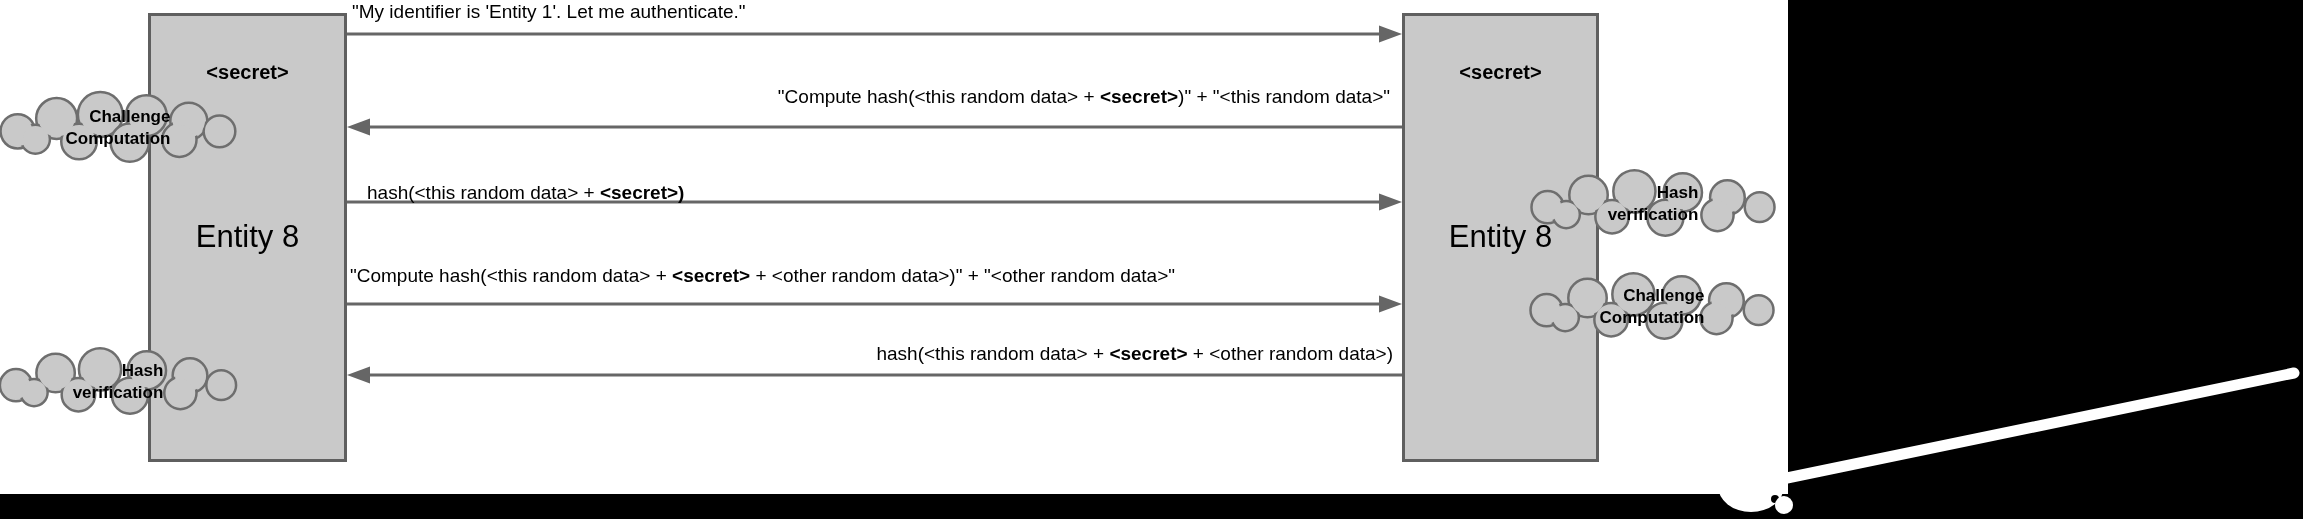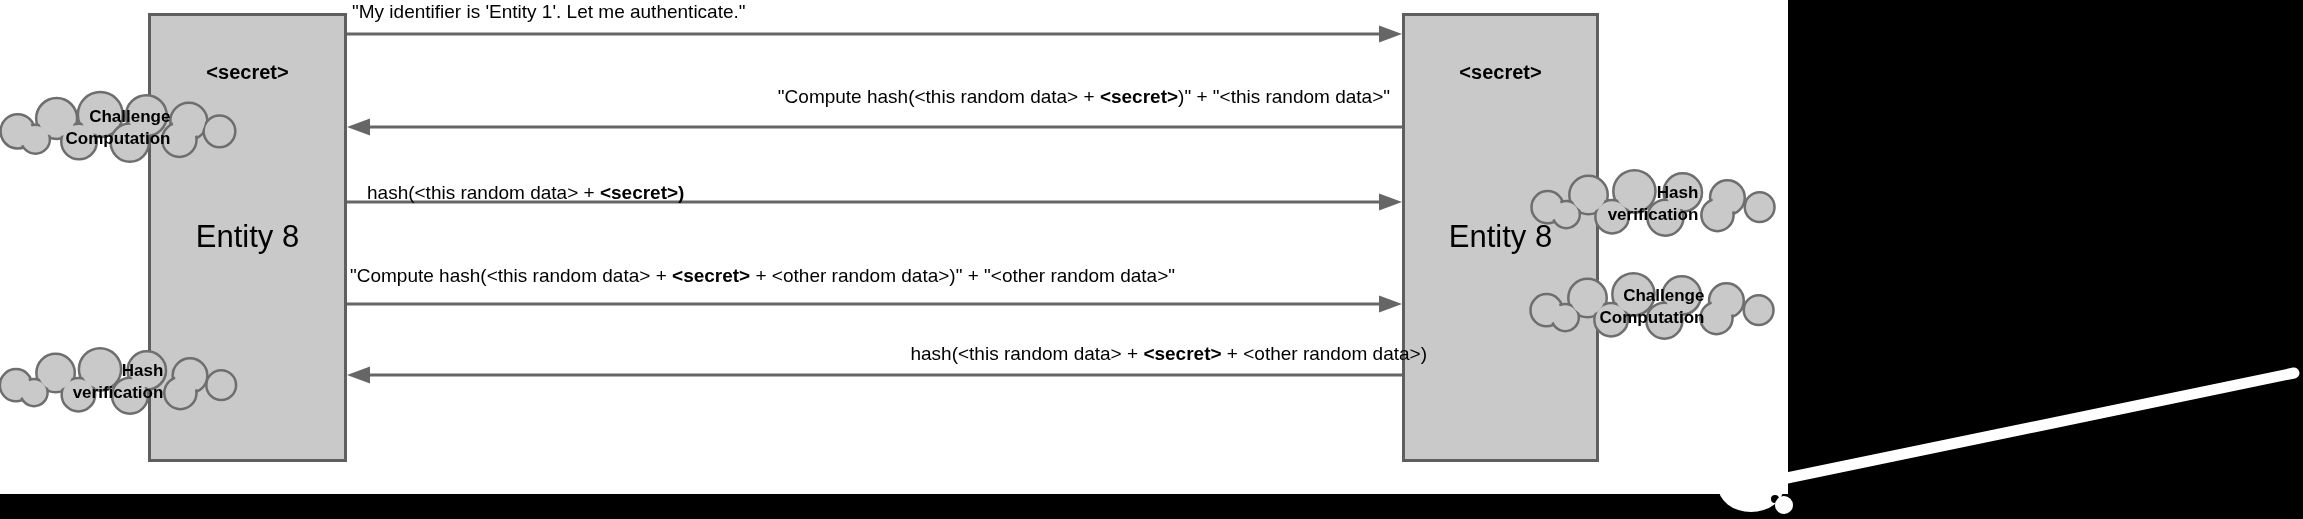--- a/index.html
+++ b/index.html
@@ -174,21 +174,21 @@
           <circle cx="1611.08" cy="319.648" r="14.340000000000002" fill="#c9c9c9" stroke="none"></circle>
           <circle cx="1565.2" cy="317.54" r="11.24" fill="#c9c9c9" stroke="none"></circle>
         </g>
       </g>
   </svg>
   <div id="text-layer" class="layer">
       <div class="message" style="top:1px; left:352px;"><span>"My identifier is 'Entity 1'. Let me authenticate."</span></div>
       <div class="message" style="top:86px; right:913px;"><span>"Compute hash(&lt;this random data&gt; + </span><b>&lt;secret&gt;</b><span>)" + "&lt;this random data&gt;"</span></div>
       <div class="message" style="top:170px; left:367px;margin-top:12px;"><span>hash(&lt;this random data&gt; + </span><b>&lt;secret&gt;)</b></div>
       <div class="message" style="top:265px; left:350px;"><span>"Compute hash(&lt;this random data&gt; + </span><b>&lt;secret&gt;</b><span> + &lt;other random data&gt;)" + "&lt;other random data&gt;"</span></div>
-      <div class="message" style="top:343px; right:876px;"><span>hash(&lt;this random data&gt; + </span><b>&lt;secret&gt;</b><span> + &lt;other random data&gt;)</span></div>
+      <div class="message" style="top:343px; right:910px;"><span>hash(&lt;this random data&gt; + </span><b>&lt;secret&gt;</b><span> + &lt;other random data&gt;)</span></div>
       <div class="cloud-text" style="left:118px; top:128px;">
         <div>Challenge</div>
         <div>Computation</div>
       </div>
       <div class="cloud-text" style="left:118px; top:382px;">
         <div>Hash</div>
         <div>verification</div>
       </div>
       <div class="cloud-text" style="left:1653px; top:204px;">
         <div>Hash</div>

